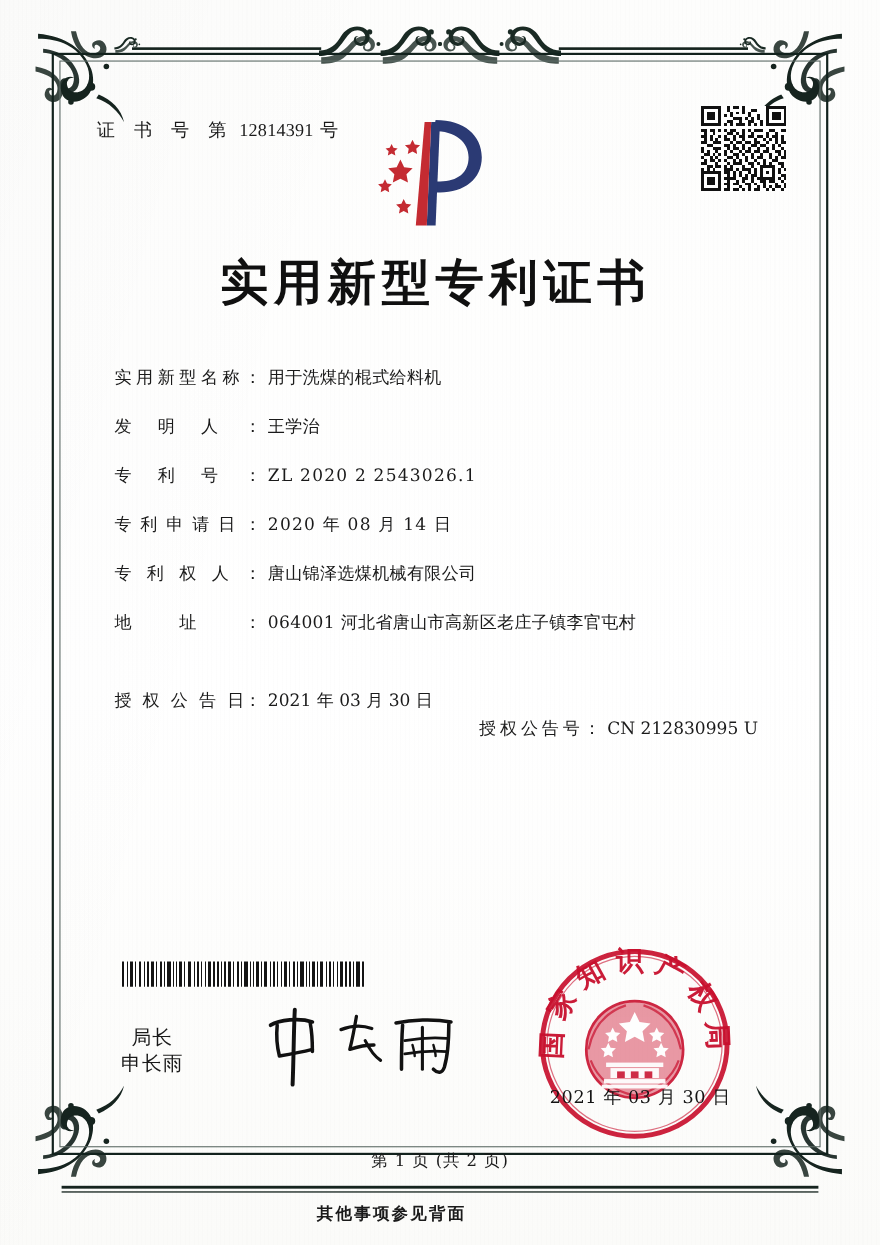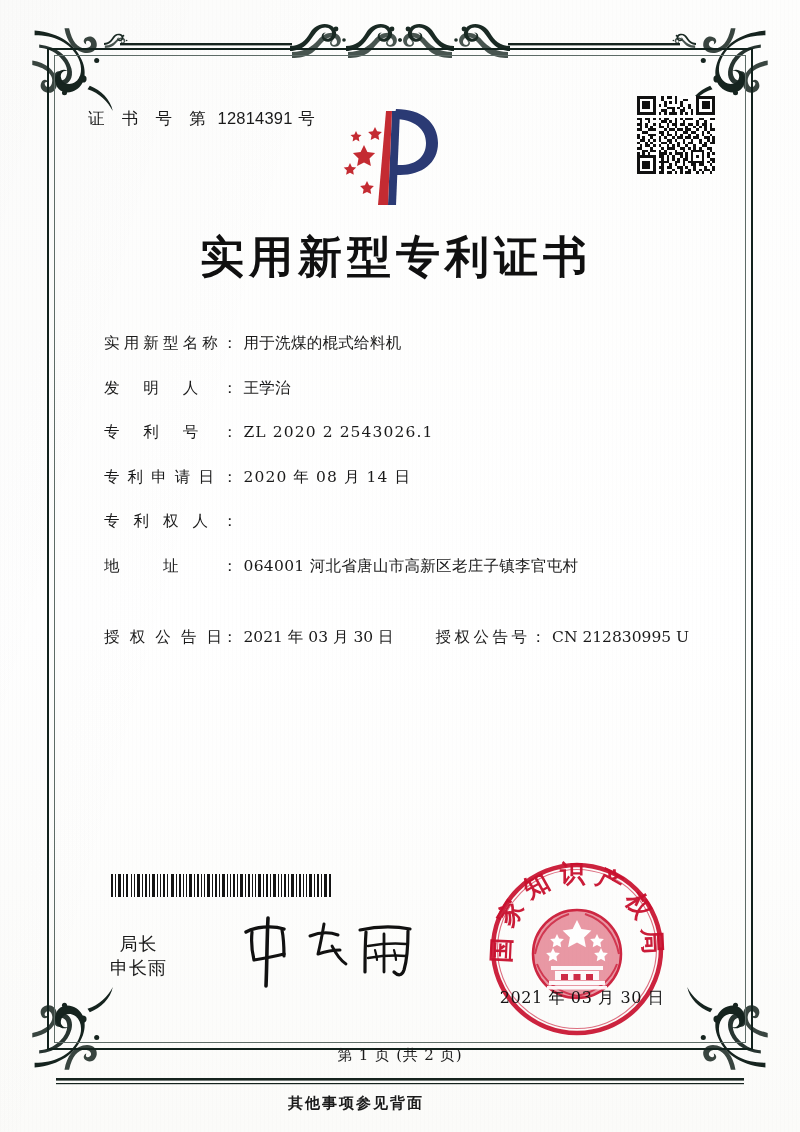--- a/index.html
+++ b/index.html
@@ -63,21 +63,21 @@
   
   .cert-no {
     position: absolute;
     left: 88px; top: 108px;
     font-size: 16.5px;
     letter-spacing: .5px;
     white-space: nowrap;
   }
   .cert-no .lbl { letter-spacing: 6px; }
   .cert-no .num {
-    font-family: Liberation Sans, sans-serif;
+    font-family: Liberation Serif, serif;
     letter-spacing: .2px;
   }
 
   .logo {
     position: absolute;
     left: 334px; top: 101px;
     width: 122px; height: 108px;
   }
   .qr {
     position: absolute;
@@ -133,21 +133,21 @@
   
   .grant-row {
     position: absolute;
     left: 104px; top: 627px;
     width: 600px;
     display: flex;
     font-size: 15.5px;
     white-space: nowrap;
   }
   .grant-row .g-left { display: flex; align-items: baseline; }
-  .grant-row .g-right { display: flex; align-items: baseline; margin-left: 42px; }
+  .grant-row .g-right { display: flex; align-items: baseline; margin-left: 42px; margin-top: 25px; }
   .grant-row .glabel {
     width: 118px;
     display: flex;
     justify-content: space-between;
     flex: 0 0 auto;
   }
   .grant-row .glabel.auto { width: auto; letter-spacing: 3.5px; }
   .grant-row .colon { margin-right: 6px; }
 
   
@@ -584,20 +584,21 @@
       <span class="value mono">2020 年 08 月 14 日</span>
     </div>
     <div class="field">
       <span class="label">
           <span>专</span>
           <span>利</span>
           <span>权</span>
           <span>人</span>
         </span>
       <span class="colon">：</span>
+      <span class="value">唐山锦泽选煤机械有限公司</span>
     </div>
     <div class="field">
       <span class="label">
           <span>地</span>
           <span>址</span>
         </span>
       <span class="colon">：</span>
       <span class="value">064001  河北省唐山市高新区老庄子镇李官屯村</span>
     </div>
   </div>

